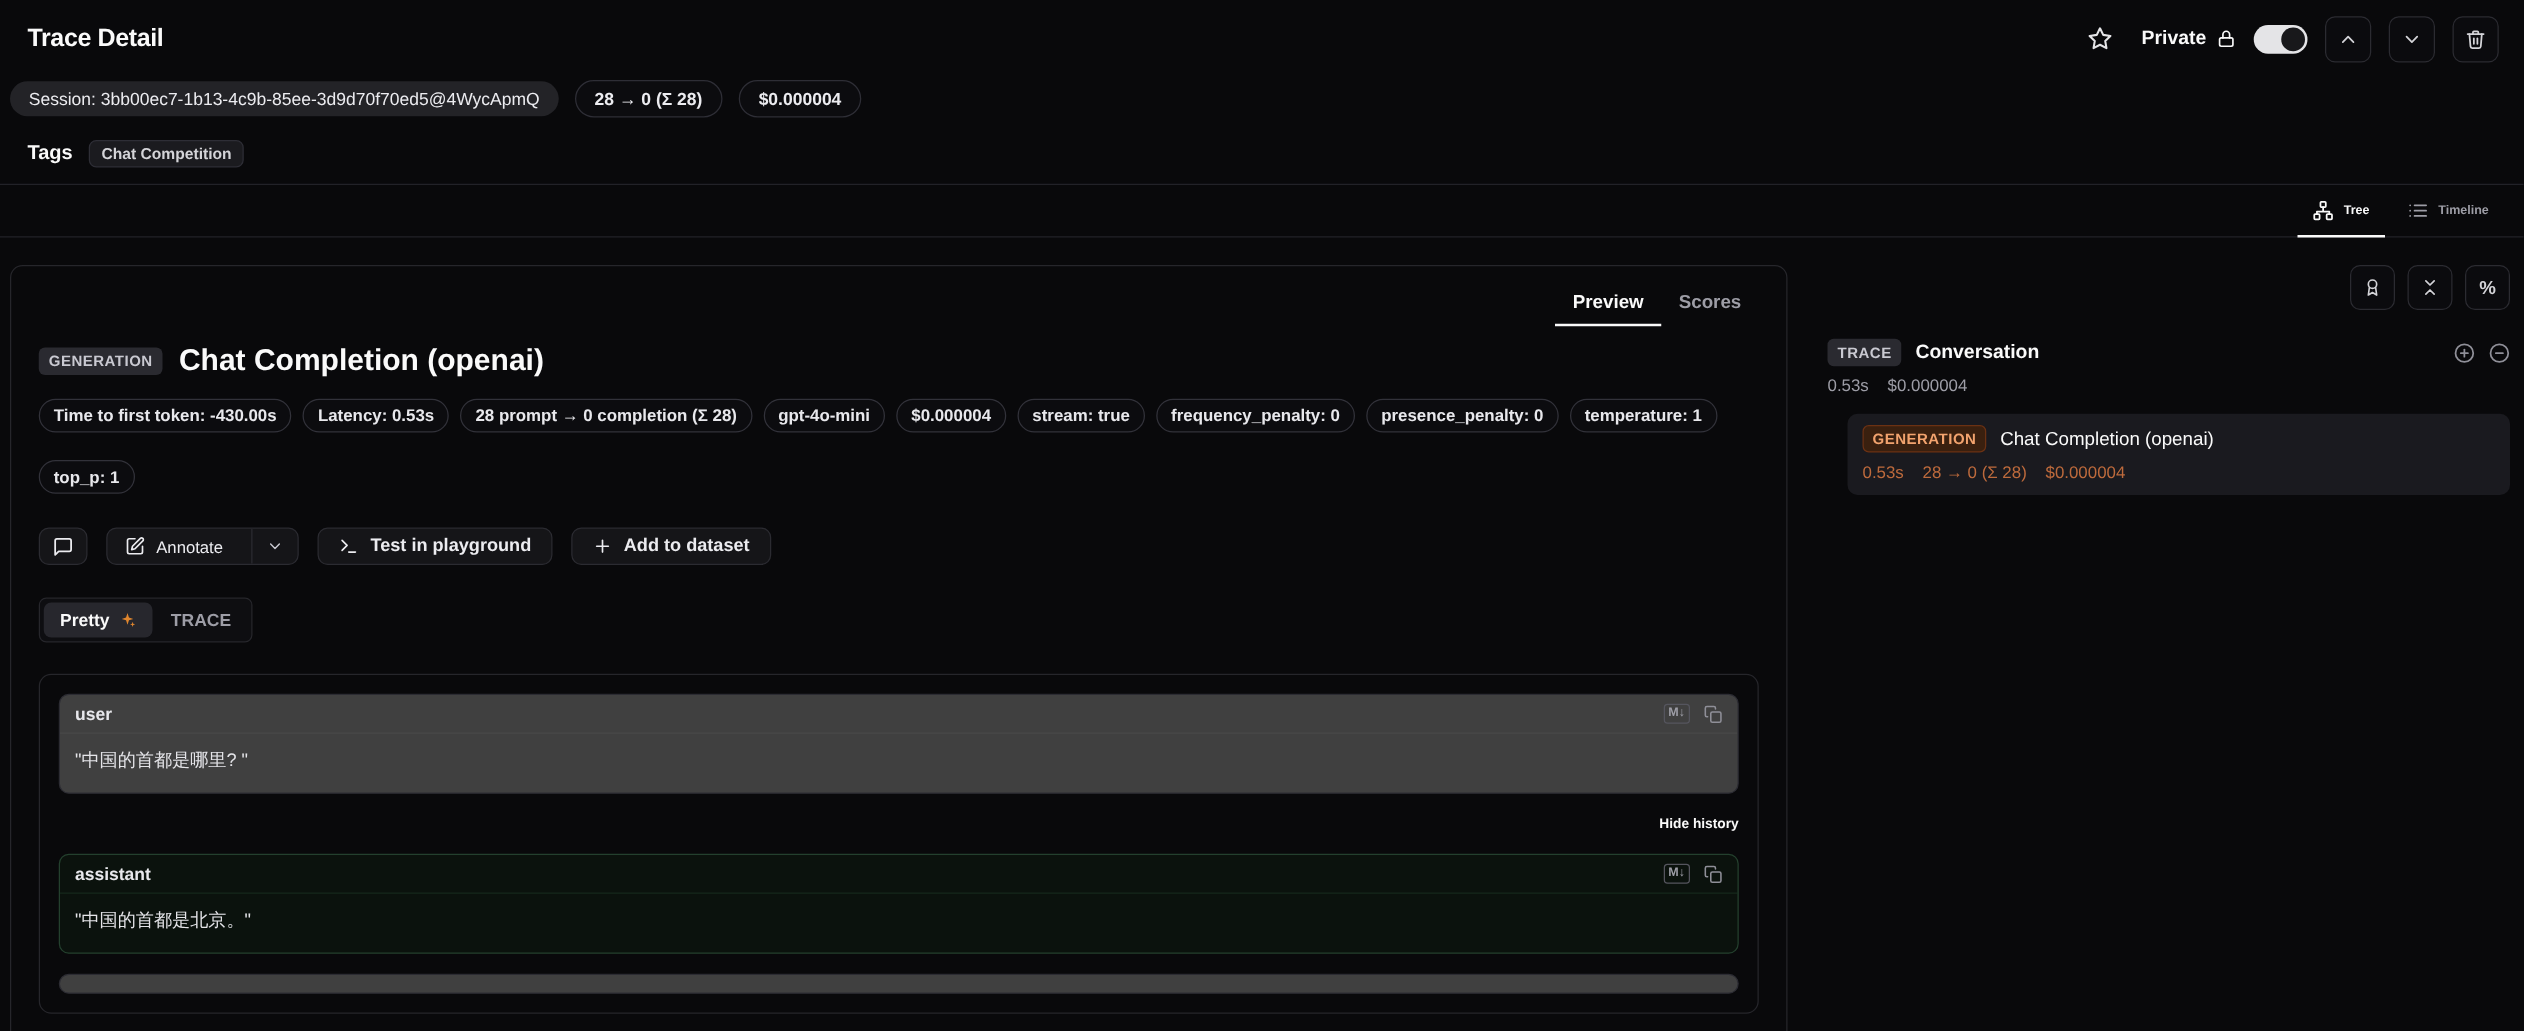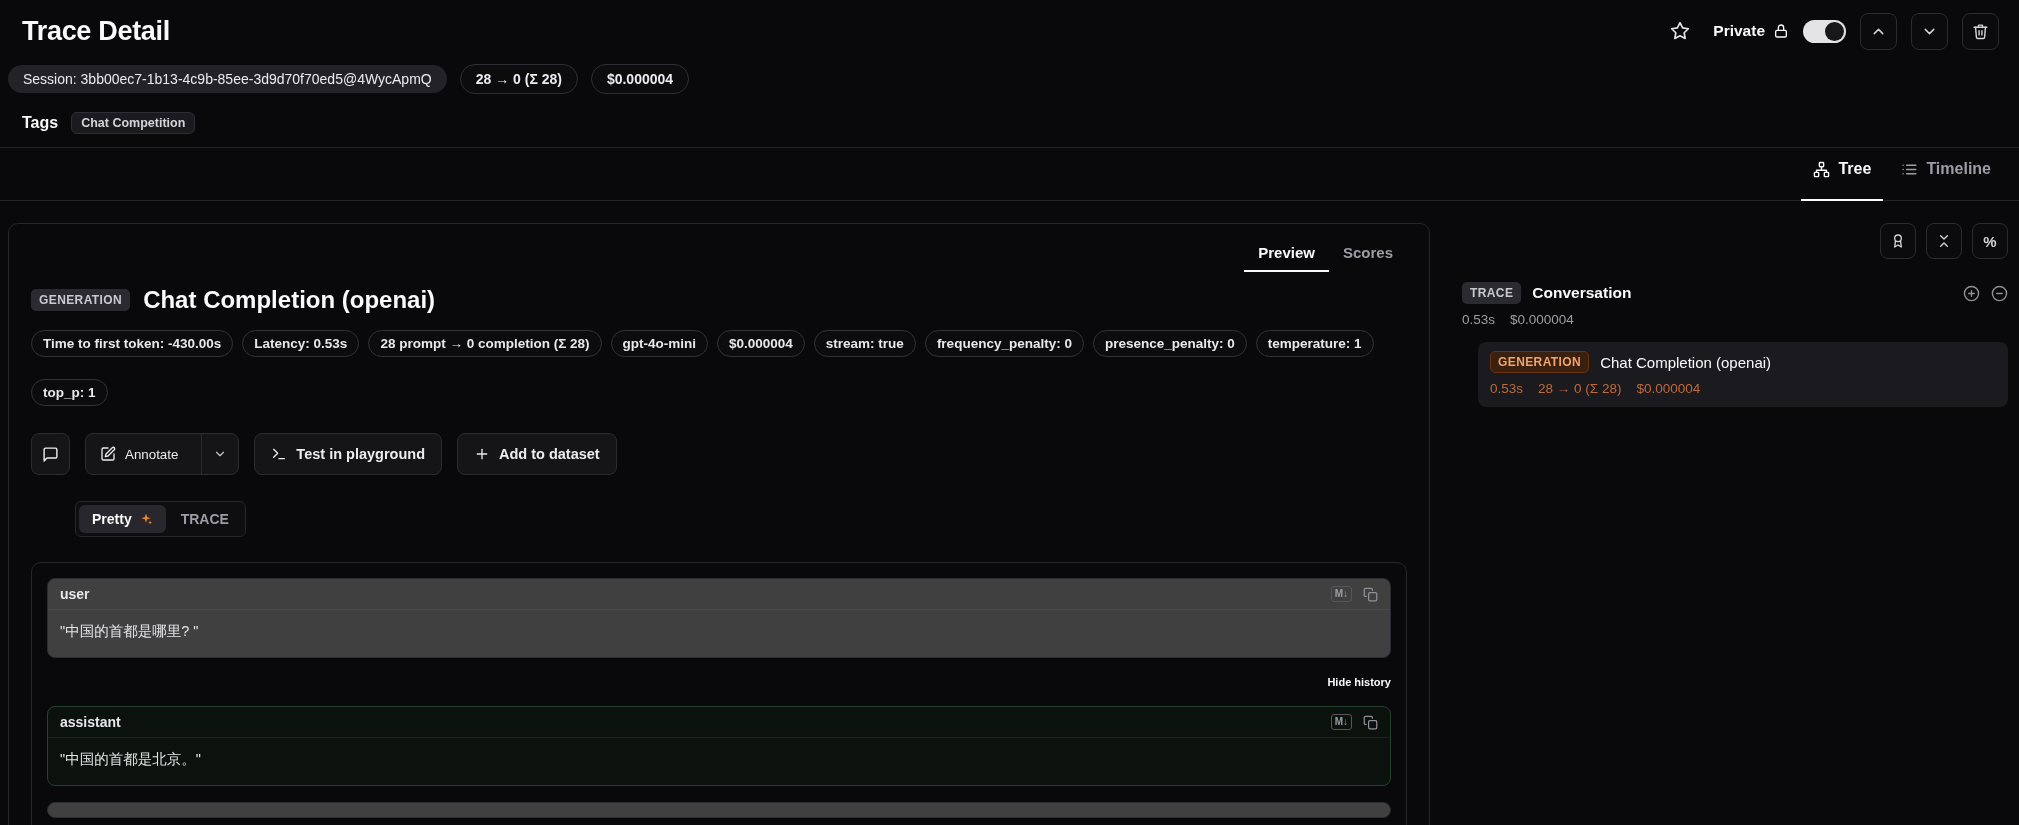--- a/index.html
+++ b/index.html
@@ -8,69 +8,69 @@
   body {
     background:#09090b; color:#fafafa;
     font-family:"Liberation Sans", sans-serif;
     overflow:hidden;
   }
   button { font-family:inherit; color:inherit; background:none; border:none; cursor:pointer; }
   svg.ic { stroke:currentColor; fill:none; stroke-width:2; stroke-linecap:round; stroke-linejoin:round; display:block; }
 
   
   .hdr { display:flex; align-items:center; justify-content:space-between; padding:12px 20px 8px 22px; }
-  .hdr h1 { font-size:27px; font-weight:700; letter-spacing:-0.3px; }
+  .hdr h1 { font-size:20px; font-weight:700; letter-spacing:-0.3px; }
   .hdr-right { display:flex; align-items:center; gap:14px; }
   .ghost-btn { width:38px; height:38px; display:flex; align-items:center; justify-content:center; color:#e4e4e7; border-radius:8px; }
   .privacy { display:flex; align-items:center; gap:8px; font-size:15.5px; font-weight:600; color:#fafafa; }
   .switch { width:43px; height:23px; border-radius:999px; background:#e4e4e7; position:relative; flex:0 0 auto; }
   .switch .knob { position:absolute; right:2px; top:2px; width:19px; height:19px; border-radius:50%; background:#18181b; }
   .sq-btn { width:37px; height:37px; border:1px solid #2b2b31; border-radius:8px; display:flex; align-items:center; justify-content:center; color:#d4d4d8; background:#0b0b0e; }
 
   
   .meta-row { display:flex; align-items:center; gap:13px; padding:6px 20px 10px 8px; }
   .pill { border-radius:999px; font-size:14px; padding:6px 15px; white-space:nowrap; }
   .pill.solid { background:#232327; color:#ececf0; font-weight:500; }
   .pill.outline { background:#0c0c0f; border:1px solid #2e2e36; color:#ececf0; font-weight:600; }
 
   
   .tags-row { display:flex; align-items:center; gap:13px; padding:8px 20px 13px 22px; border-bottom:1px solid #222228; }
   .tags-label { font-size:16px; font-weight:700; }
   .tag-pill { font-size:12.5px; font-weight:600; color:#d4d4d8; background:#1b1b1f; border:1px solid #2e2e36; border-radius:6px; padding:3px 9px; }
 
   
   .view-tabs { display:flex; justify-content:flex-end; gap:6px; padding:0 16px; border-bottom:1px solid #222228; }
-  .vtab { display:flex; align-items:center; gap:8px; font-size:16px; font-weight:600; color:#9d9da6; padding:12px 12px 21px; border-bottom:2px solid transparent; margin-bottom:-1px; }
+  .vtab { display:flex; align-items:center; gap:8px; font-size:10px; font-weight:600; color:#9d9da6; padding:12px 12px 11px; border-bottom:2px solid transparent; margin-bottom:-1px; }
   .vtab.active { color:#fafafa; border-bottom-color:#fafafa; }
 
   
   .main { display:flex; gap:32px; padding:22px 11px 0 8px; align-items:flex-start; }
   .obs-card { flex:1; border:1px solid #26262b; border-radius:10px; padding:14px 22px 24px; min-height:650px; background:#09090b; }
 
   .card-tabs { display:flex; justify-content:flex-end; }
   .ctab { font-size:15px; font-weight:600; color:#9d9da6; padding:6px 14px 9px; border-bottom:2px solid transparent; }
   .ctab.active { color:#fafafa; border-bottom-color:#fafafa; }
 
   .obs-head { display:flex; align-items:center; gap:13px; margin-top:14px; }
   .type-badge { font-size:12px; font-weight:700; letter-spacing:0.4px; color:#c9c9d1; background:#2a2a30; border-radius:5px; padding:4px 8px; }
   .obs-title { font-size:24px; font-weight:700; }
   .obs-ts { margin-top:9px; font-size:15px; color:#d0d0d6; }
 
   .detail-badges { display:flex; flex-wrap:wrap; gap:11px 9px; margin-top:16px; }
   .dbadge { font-size:13.5px; font-weight:600; color:#e8e8ec; border:1px solid #32323a; background:#0c0c0f; border-radius:999px; padding:5px 11px; white-space:nowrap; }
   .flex-break { flex-basis:100%; height:0; }
 
   .actions { display:flex; align-items:center; gap:15px; margin-top:27px; }
-  .act-btn { display:flex; align-items:center; gap:9px; height:42px; padding:0 16px; background:#151518; border:1px solid #2b2b31; border-radius:8px; font-size:14.5px; font-weight:600; color:#ececf0; }
+  .act-btn { display:flex; align-items:center; gap:9px; height:30px; padding:0 16px; background:#151518; border:1px solid #2b2b31; border-radius:8px; font-size:14.5px; font-weight:600; color:#ececf0; }
   .icon-btn { width:39px; padding:0; justify-content:center; }
   .split { display:flex; align-items:stretch; padding:0; overflow:hidden; }
   .split .seg-main { display:flex; align-items:center; gap:9px; padding:0 14px; }
   .split .seg-caret { display:flex; align-items:center; padding:0 11px; border-left:1px solid #2b2b31; color:#c9c9d1; }
 
-  .fmt-toggle { display:inline-flex; align-items:center; background:#0e0e11; border:1px solid #26262b; border-radius:6px; padding:3px; margin-top:26px; gap:2px;margin-left:44px; }
+  .fmt-toggle { display:inline-flex; align-items:center; background:#0e0e11; border:1px solid #26262b; border-radius:6px; padding:3px; margin-top:26px; gap:2px; }
   .fseg { display:flex; align-items:center; gap:7px; font-size:14px; font-weight:600; color:#9d9da6; padding:6px 13px; border-radius:6px; }
   .fseg.active { background:#27272d; color:#fafafa; }
 
   .io-box { border:1px solid #26262b; border-radius:10px; padding:15px; margin-top:25px; display:flex; flex-direction:column; gap:16px; }
   .msg { border:1px solid #2c2c33; border-radius:8px; background:#404040; overflow:hidden; }
   .msg-head { display:flex; align-items:center; justify-content:space-between; padding:7px 12px; }
   .msg-role { font-size:14px; font-weight:600; color:#e8e8ec; }
   .msg-tools { display:flex; align-items:center; gap:11px; color:#8f8f98; }
   .md-chip { font-size:10px; font-weight:700; border:1.5px solid #55555e; border-radius:3px; padding:1px 3px; color:#9d9da6; line-height:1.2; }
   .msg-body { padding:12px 12px 16px; font-size:14.5px; color:#e4e4e8; border-top:1px solid rgba(255,255,255,0.05); }

